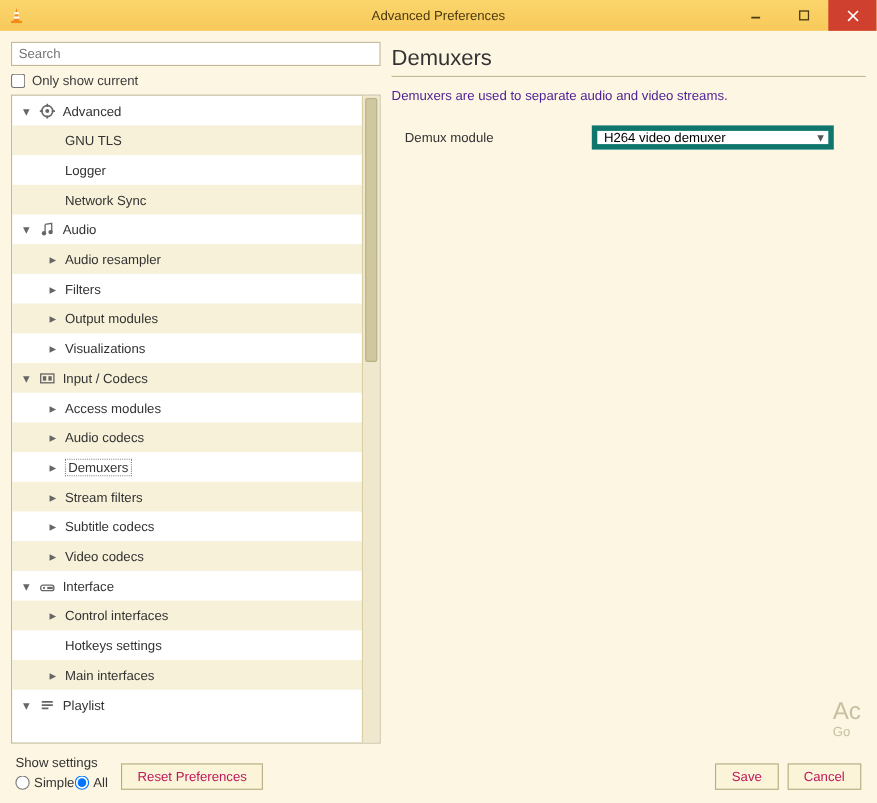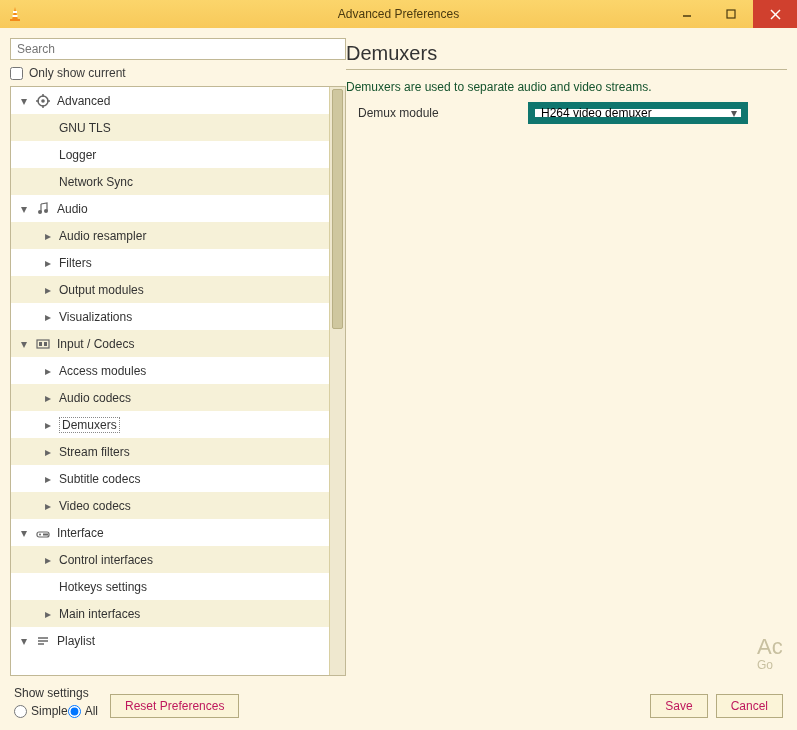--- a/index.html
+++ b/index.html
@@ -9,21 +9,21 @@
 .titlebar { height: 28px; background: linear-gradient(#fbd56b,#f8c95a); display: flex; align-items: center; position: relative; }
 .titlebar .app-icon { width: 18px; height: 18px; margin: 0 6px; }
 .titlebar .title { position: absolute; left: 50%; transform: translateX(-50%); color: #4a3a10; font-size: 12px; }
 .win-btns { margin-left: auto; display: flex; height: 100%; }
 .win-btn { width: 44px; display: flex; align-items: center; justify-content: center; }
 .win-btn.close { background: #d0402e; color: #fff; }
 .win-btn.min, .win-btn.max { color: #4a3a10; }
 .win-btn svg { display: block; }
 
 
-.content { flex: 1; display: flex; padding: 10px 10px 4px 10px; background: #fdf6e3; overflow: hidden; }
+.content { flex: 1; display: flex; padding: 10px 10px 4px 10px; gap: 10px; background: #fdf6e3; overflow: hidden; }
 
 
 .left { width: 336px; display: flex; flex-direction: column; gap: 4px; }
 .search { width: 100%; height: 22px; border: 1px solid #c1b895; padding: 2px 6px; color: #888; background: #fff; }
 .onlycurrent { display: flex; align-items: center; gap: 6px; margin: 2px 0; color: #3a3a3a; }
 .onlycurrent input { width: 13px; height: 13px; }
 
 .tree-wrap { flex: 1; border: 1px solid #c1b895; background: #fff; position: relative; display: flex; }
 .tree { flex: 1; overflow: hidden; }
 .scrollbar { width: 16px; background: #efe8cf; border-left: 1px solid #d8cfa2; position: relative; }
@@ -35,24 +35,24 @@
 .node .node-icon { width: 16px; height: 16px; display: inline-flex; align-items: center; justify-content: center; color: #555; }
 .node.level1 { padding-left: 32px; }
 .node.level1 .arrow { width: 10px; }
 .node.selected .label { border: 1px dotted #888; padding: 0 2px; }
 .label { white-space: nowrap; }
 
 
 .right { flex: 1; display: flex; flex-direction: column; padding-top: 4px; }
 .section-title { font-size: 20px; color: #333; margin-bottom: 4px; }
 .hr { border-top: 1px solid #c1b895; margin-bottom: 10px; }
-.desc { color: #14532d; margin-bottom: 8px; }
+.desc { color: #4c1d95; margin-bottom: 20px; }
 .formrow { display: flex; align-items: center; gap: 12px; }
 .formrow .lbl { width: 170px; padding-left: 12px; color: #333; }
-.combo { flex: 1; height: 22px; border: 7px solid #0f766e; background: #fff; display: flex; align-items: center; padding: 0 6px; position: relative; max-width: 220px; }
+.combo { flex: 1; height: 22px; border: 5px solid #0f766e; background: #fff; display: flex; align-items: center; padding: 0 6px; position: relative; max-width: 220px; }
 .combo .caret { position: absolute; right: 4px; color: #555; }
 
 
 .bottom { padding: 6px 14px 12px 14px; display: flex; align-items: flex-end; background: #fdf6e3; gap: 8px; }
 .showsettings { display: flex; flex-direction: column; gap: 4px; color: #333; }
 .radios { display: flex; align-items: center; }
 .radios label { display: flex; align-items: center; gap: 4px; }
 .btn { height: 24px; padding: 0 14px; border: 1px solid #b4ab80; background: #fbf4d8; cursor: pointer; color: #be185d; }
 .btn.reset { margin-left: 4px; }
 .spacer { flex: 1; }

